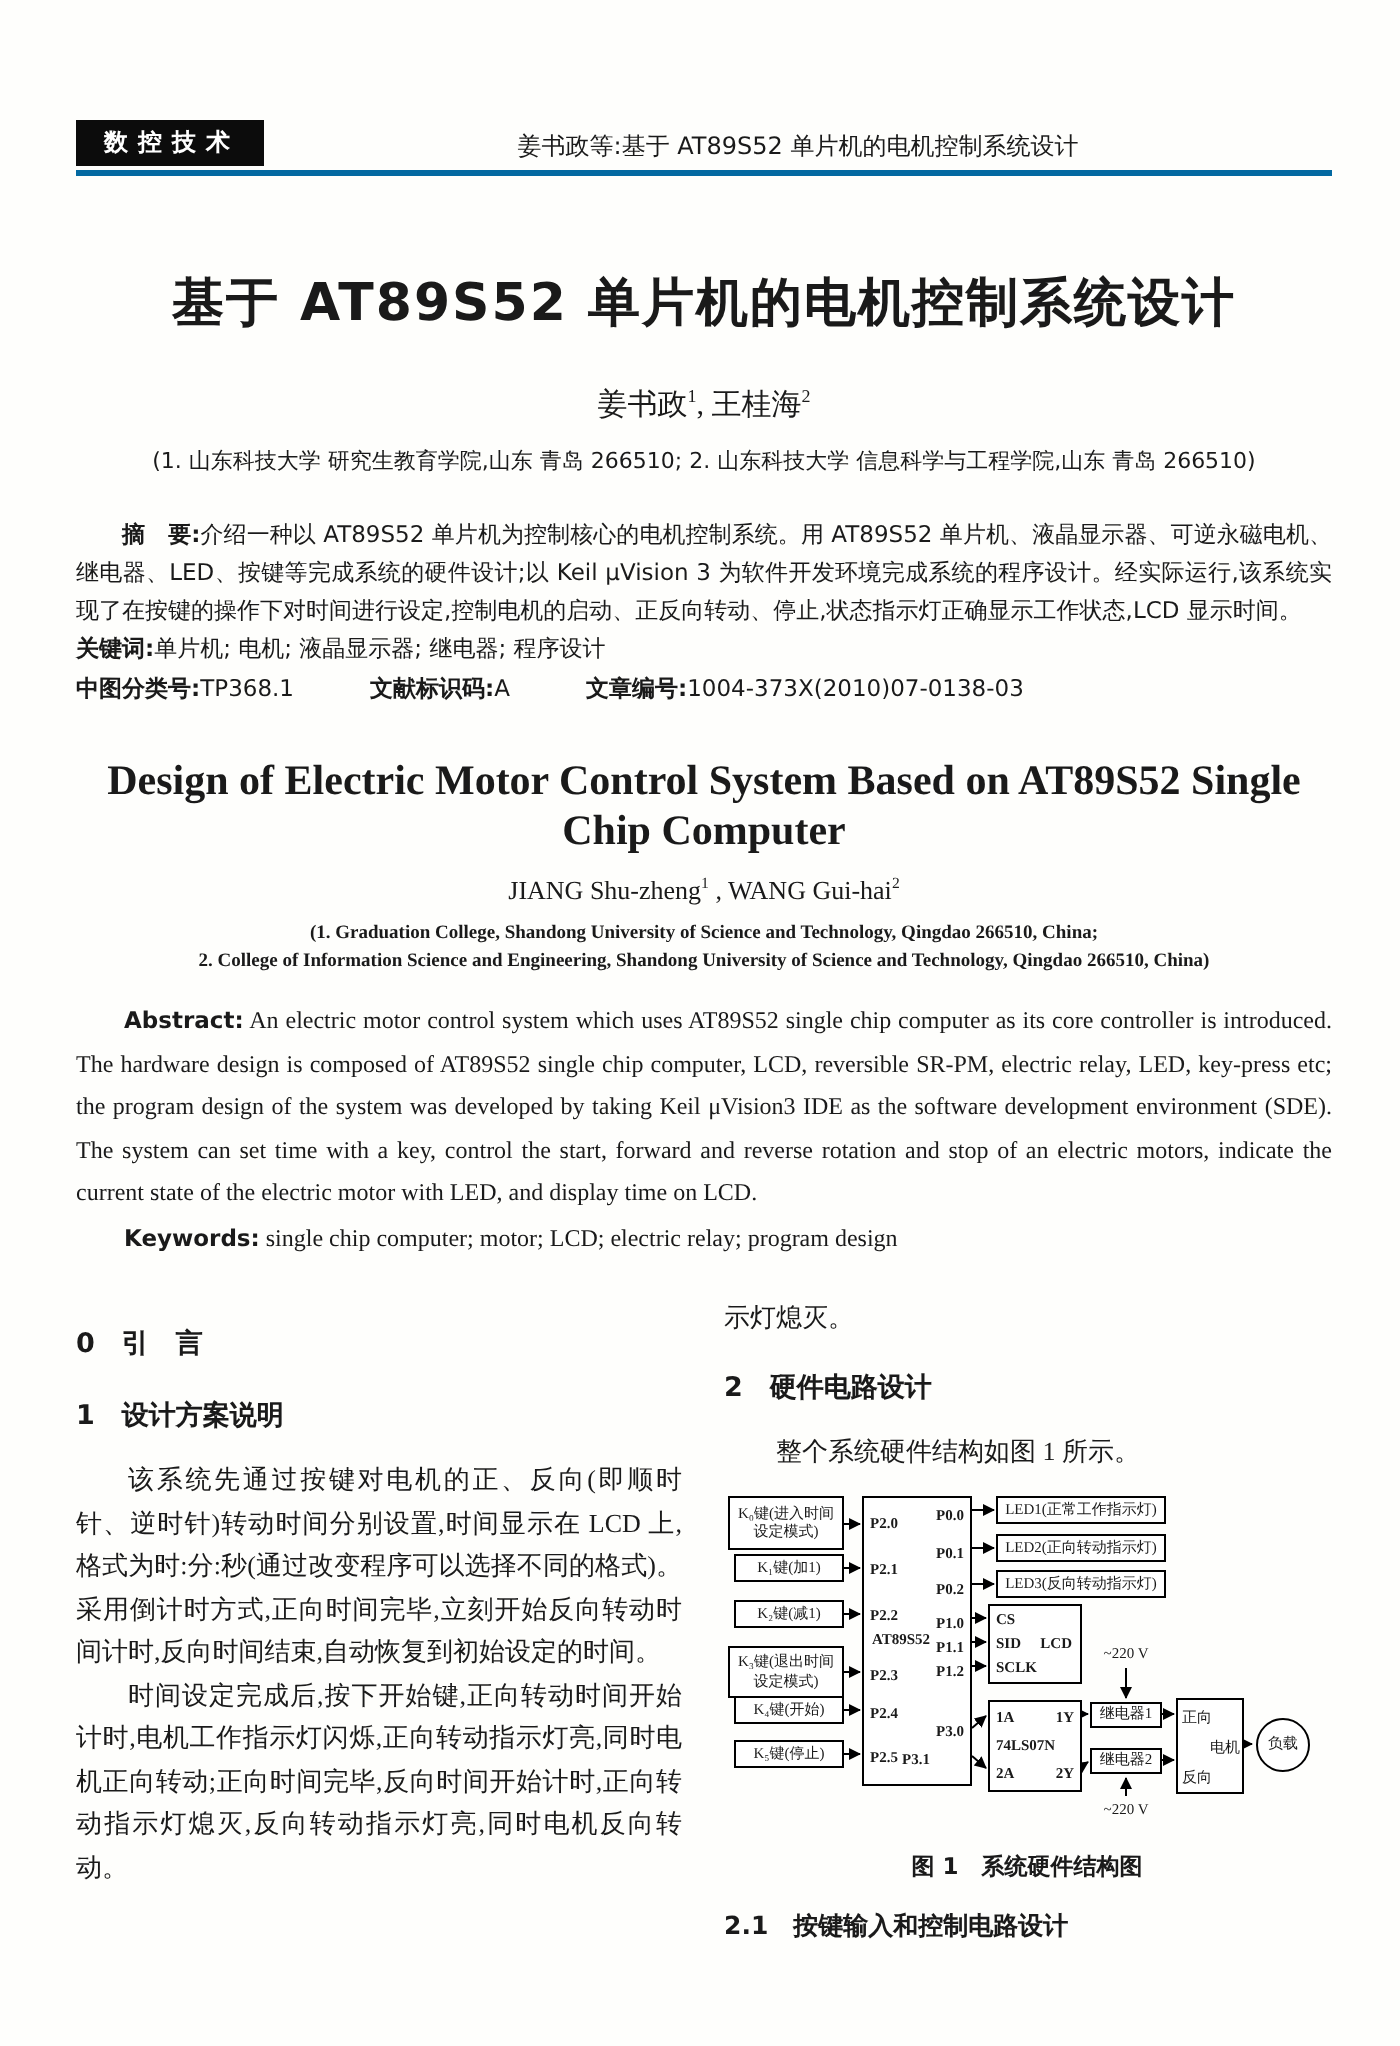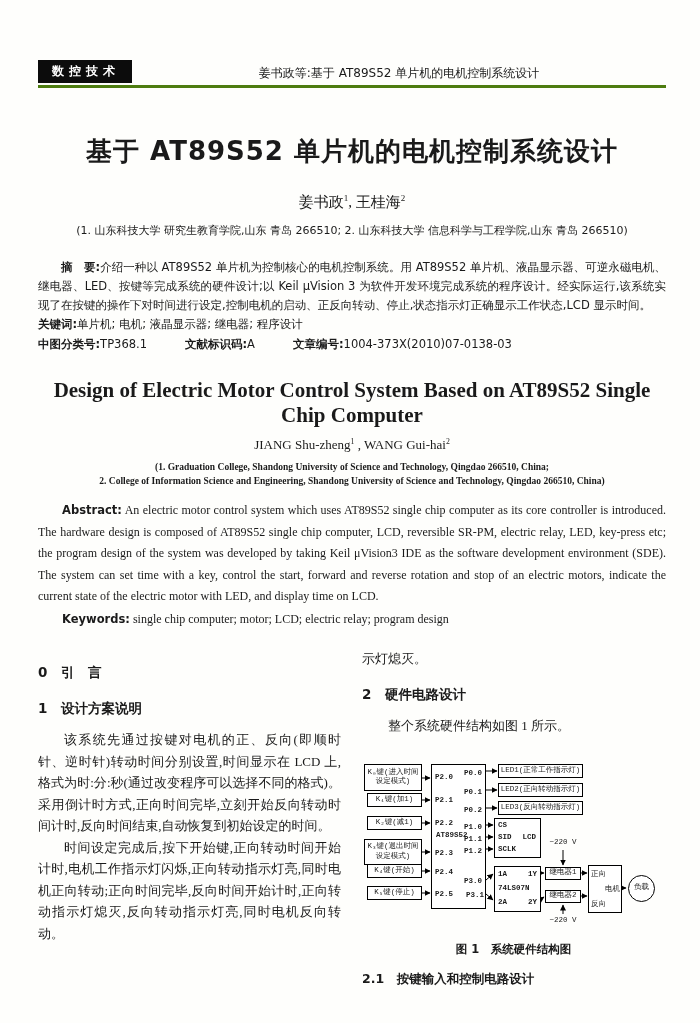--- a/index.html
+++ b/index.html
@@ -1,21 +1,21 @@
 <!DOCTYPE html>
 <html><head>
 <meta charset="utf-8">
 <style>
   * { margin:0; padding:0; box-sizing:border-box; }
   html,body { width:700px; height:1023px; background:#ffffff; }
   body { font-family:"Liberation Serif", serif; color:#1a1a1a; }
   .page { width:700px; height:1023px; background:#fefefc; padding:60px 34px 0 38px; overflow:hidden; position:relative; }
 
   
-  .journal-header { display:flex; align-items:flex-end; border-bottom:3px solid #4d7c0f; padding-bottom:2px; }
+  .journal-header { display:flex; align-items:flex-end; border-bottom:3px solid #0369a1; padding-bottom:2px; }
   .badge { background:#0c0c0c; color:#fff; font-family:"DejaVu Sans", sans-serif; font-weight:bold; font-size:12px; letter-spacing:5px; padding:3px 12px 3px 14px; }
   .running-head { flex:1; text-align:center; font-family:"DejaVu Sans", sans-serif; font-size:12px; padding-bottom:1px; }
 
   
   .title-cn { text-align:center; font-family:"DejaVu Sans", sans-serif; font-weight:bold; font-size:26px; margin-top:46px; letter-spacing:1px; }
   .authors-cn { text-align:center; font-size:15px; margin-top:24px; }
   .authors-cn sup, .authors-en sup { font-size:60%; }
   .affil-cn { text-align:center; font-size:11px; margin-top:11px; font-family:"DejaVu Sans", sans-serif; }
 
   
@@ -37,21 +37,21 @@
   
   .columns { display:flex; gap:21px; margin-top:18px; }
   .col { width:303px; font-size:13px; line-height:21.5px; text-align:justify; }
   .col p { text-indent:2em; }
   .col p.noindent { text-indent:0; }
   h3.sec { font-family:"DejaVu Sans", sans-serif; font-size:13.5px; font-weight:bold; margin:14px 0 10px 0; text-align:left; }
   h4.subsec { font-family:"DejaVu Sans", sans-serif; font-size:12.5px; font-weight:bold; margin:8px 0 4px 0; text-align:left; }
   sup.cite { font-size:60%; }
 
   
-  .figure { position:relative; width:320px; height:172px; margin-top:24px; font-family:Liberation Mono, monospace; font-size:7.5px; line-height:1.3; }
+  .figure { position:relative; width:320px; height:172px; margin-top:8px; font-family:Liberation Serif, serif; font-size:7.5px; line-height:1.3; }
   .fig-svg { position:absolute; left:0; top:0; }
   .fbox { position:absolute; border:1px solid #000; background:#fff; }
   .keybox { display:flex; align-items:center; justify-content:center; text-align:center; padding:1px 2px; }
   .pin { position:absolute; font-weight:bold; white-space:nowrap; }
   .lbl-abs { position:absolute; white-space:nowrap; }
   .ledbox { display:flex; align-items:center; justify-content:center; white-space:nowrap; }
   .circle { border-radius:50%; display:flex; align-items:center; justify-content:center; }
   .fig-caption { font-family:"DejaVu Sans", sans-serif; font-weight:bold; font-size:11.5px; text-align:center; margin-top:6px; }
 </style>
 </head>
@@ -154,21 +154,21 @@
           <span class="pin" style="left:3px; top:103px;">P2.4</span>
           <span class="pin" style="left:3px; top:125px;">P2.5</span>
           <span class="pin" style="left:4px; top:66px;">AT89S52</span>
           <span class="pin" style="right:3px; top:4px;">P0.0</span>
           <span class="pin" style="right:3px; top:23px;">P0.1</span>
           <span class="pin" style="right:3px; top:41px;">P0.2</span>
           <span class="pin" style="right:3px; top:58px;">P1.0</span>
           <span class="pin" style="right:3px; top:70px;">P1.1</span>
           <span class="pin" style="right:3px; top:82px;">P1.2</span>
           <span class="pin" style="right:3px; top:112px;padding-left:20px;">P3.0</span>
-          <span class="pin" style="right:1px; top:126px;">P3.1</span>
+          <span class="pin" style="right:20px; top:126px;">P3.1</span>
         </div>
 
         <div class="fbox ledbox" style="left:136px; top:3px; width:85px; height:14px;">LED1(正常工作指示灯)</div>
         <div class="fbox ledbox" style="left:136px; top:22px; width:85px; height:14px;">LED2(正向转动指示灯)</div>
         <div class="fbox ledbox" style="left:136px; top:40px; width:85px; height:14px;">LED3(反向转动指示灯)</div>
 
         <div class="fbox" style="left:132px; top:57px; width:47px; height:40px;">
           <span class="pin" style="left:3px; top:2px;">CS</span>
           <span class="pin" style="left:3px; top:14px;">SID</span>
           <span class="pin" style="left:3px; top:26px;">SCLK</span>

